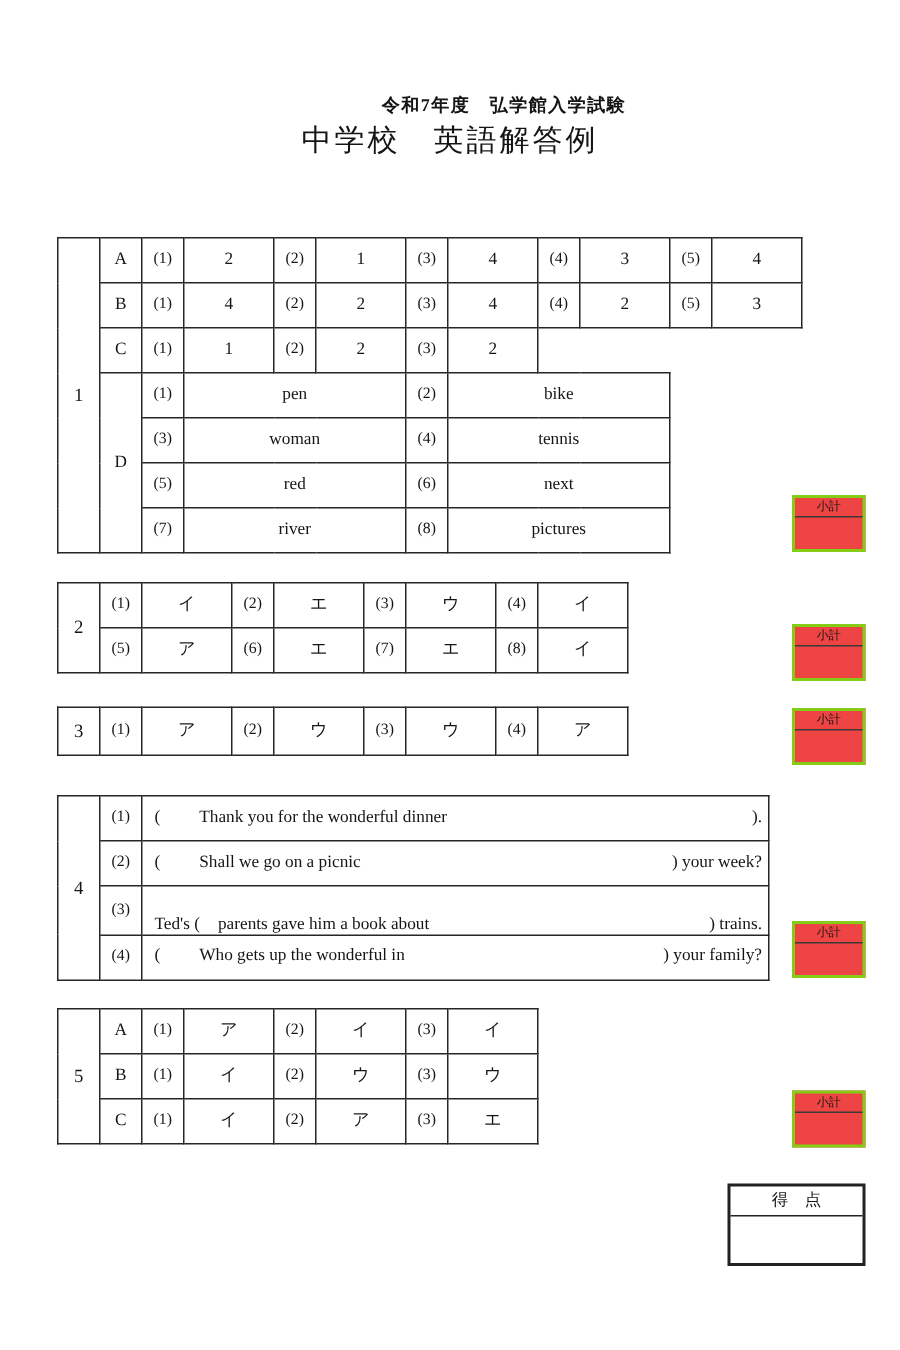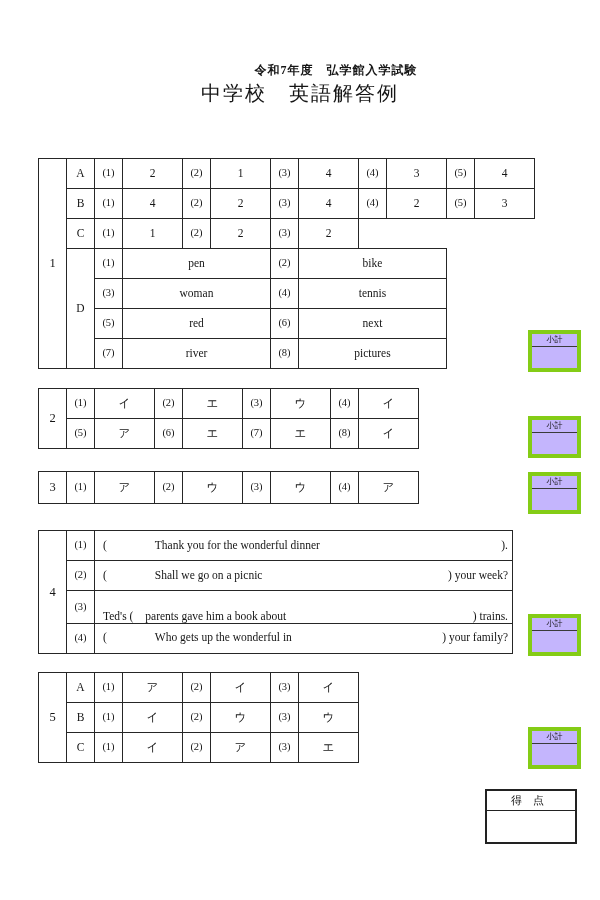--- a/index.html
+++ b/index.html
@@ -20,30 +20,30 @@
   .grid .secnum{font-size:12.5px;}
   .grid .no{font-size:10.5px;}
   .t2,.t3,.t4,.t5{border:1px solid #262626;}
   .t3 td{height:31px;}
   col.cl{width:28px;} col.cn{width:28px;} col.ca{width:60px;} col.cs{width:418px;}
 
   
   .sent{text-align:left;}
   .sentflex{display:flex;align-items:baseline;width:100%;font-size:11.5px;}
   .pre{margin-left:8px;}
-  .mid{margin-left:48px;}
+  .mid{margin-left:26px;}
   .tail{margin-left:auto;margin-right:4px;}
   .t4 tr:nth-child(3) .mid{margin-left:12px;margin-top:20px;}
 
   
-  .subtotal{position:absolute;left:528px;width:45px;border:4px solid #84cc16;background:#c4b5fd;}
+  .subtotal{position:absolute;left:528px;width:45px;border:2px solid #84cc16;background:#ef4444;}
   .subtotal .hd{height:12px;line-height:12px;text-align:center;font-size:8px;border-bottom:1px solid #3a3a3a;}
   .subtotal .bd{height:21px;}
   .score{position:absolute;left:485px;top:789px;width:88px;border:2px solid #222;background:#fff;}
-  .score .hd{height:19px;line-height:19px;font-size:11px;border-bottom:1.5px solid #222;padding-left:24px;}
+  .score .hd{height:19px;line-height:19px;text-align:center;font-size:11px;border-bottom:1.5px solid #222;}
   .score .bd{height:31px;}
 </style>
 </head>
 <body>
 
 <div class="page">
 
 
   <div class="subtitle">令和7年度　弘学館入学試験</div>
   <div class="title">中学校　英語解答例</div>

